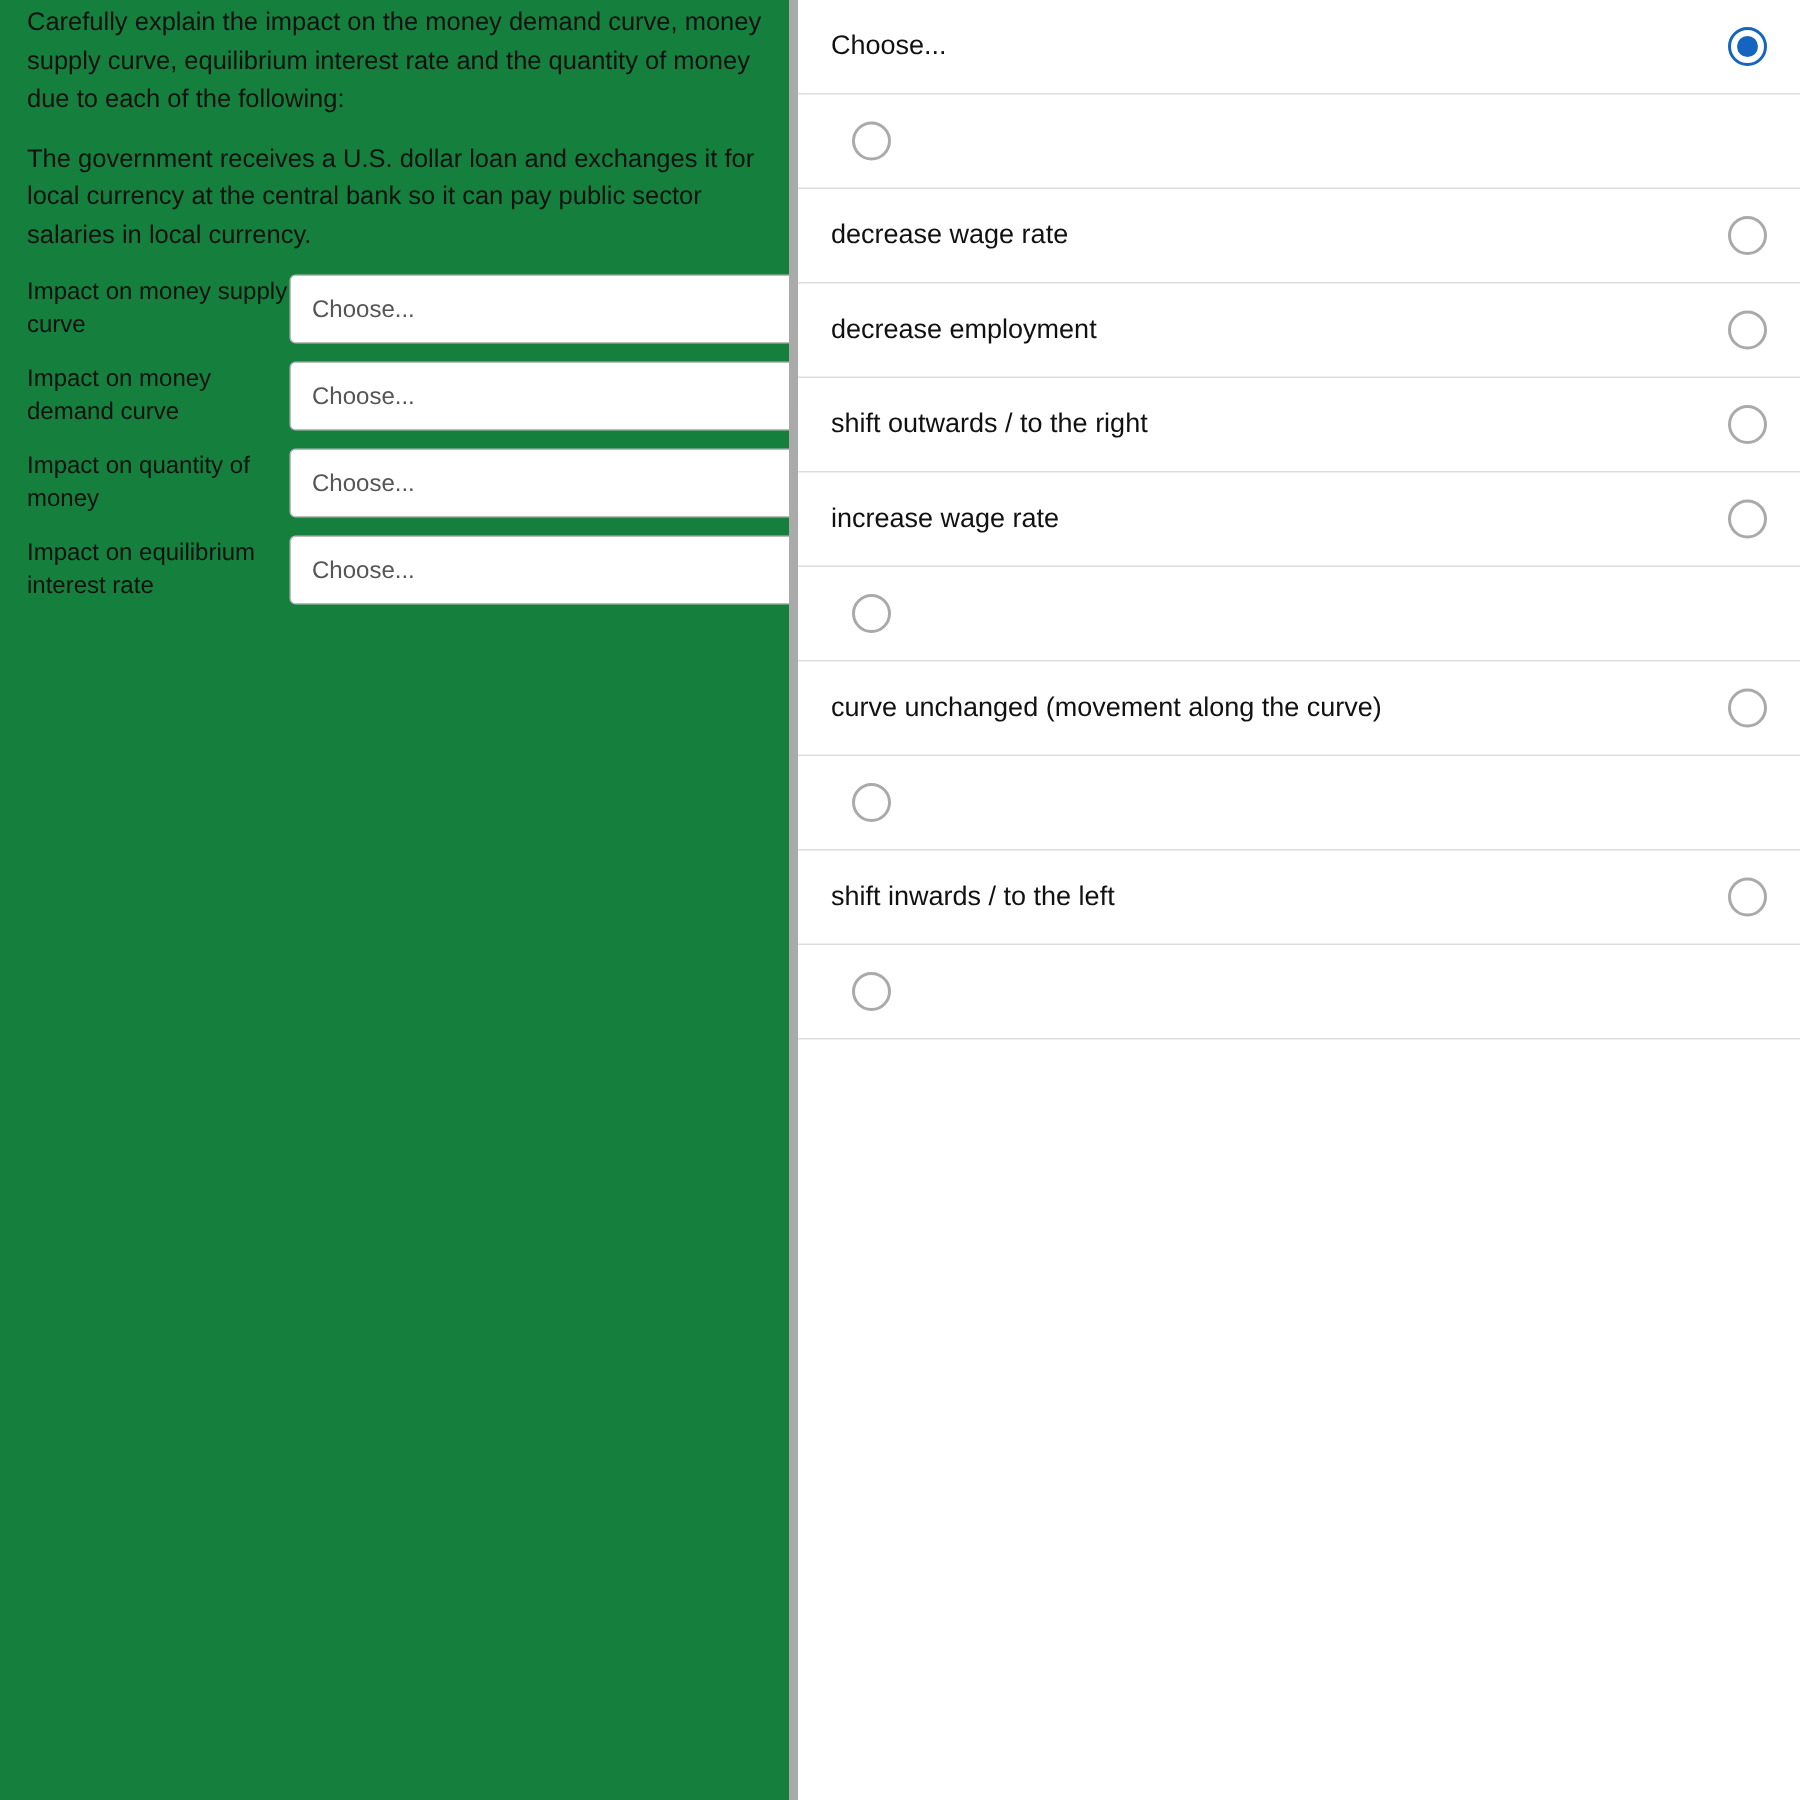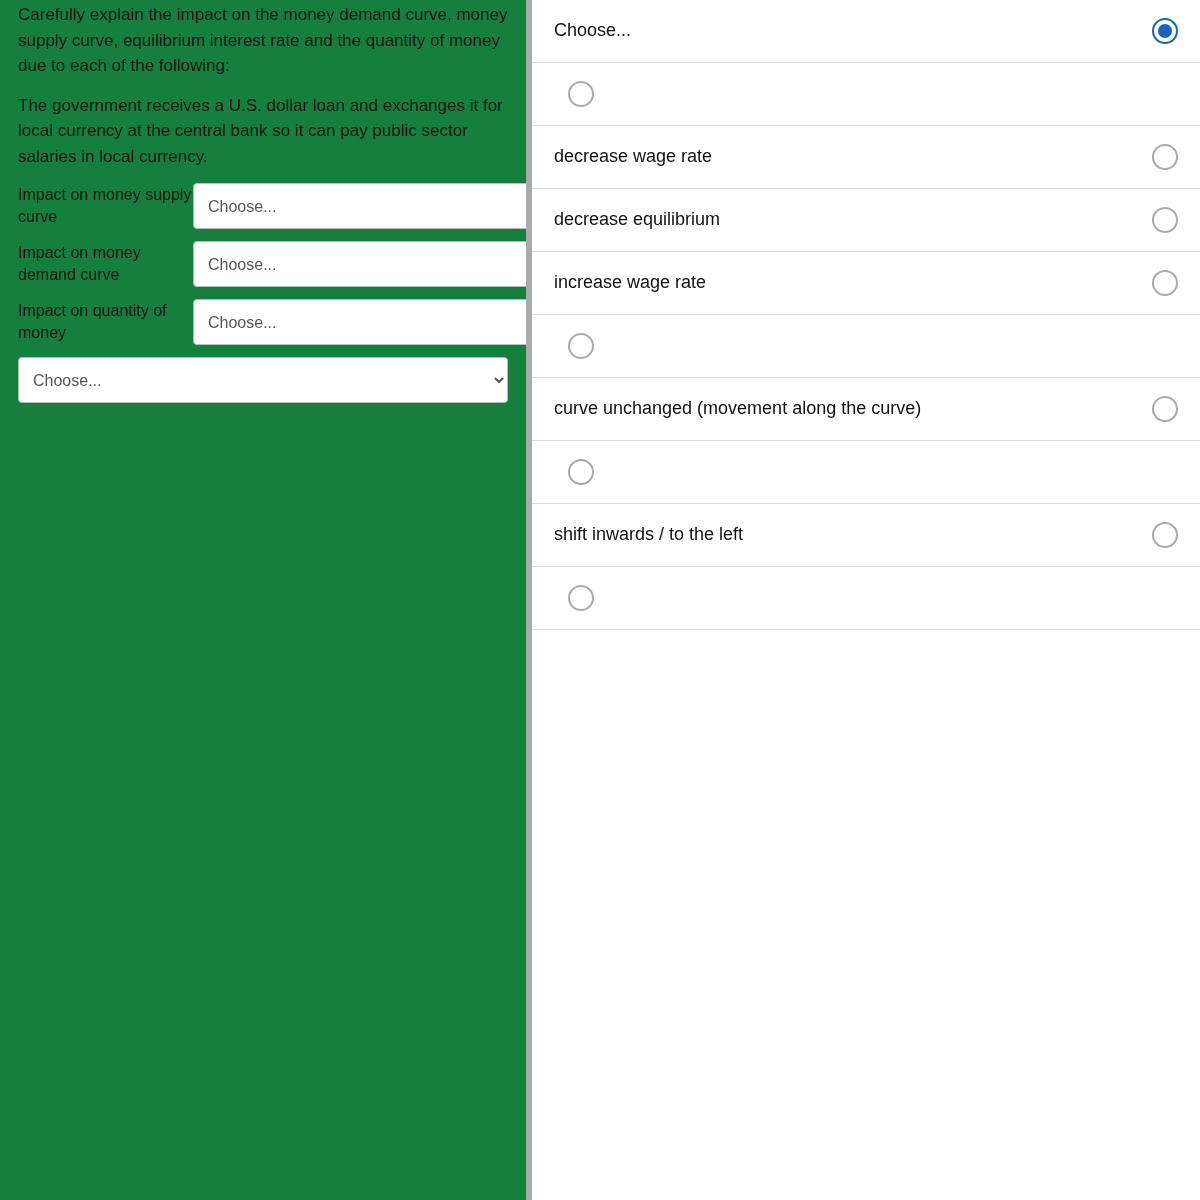--- a/index.html
+++ b/index.html
@@ -171,20 +171,21 @@
       <option>change in quantity is uncertain</option>
       <option>change in wage rate is uncertain</option>
       <option>curve unchanged (movement along the curve)</option>
       <option>employment unchanged</option>
       <option>shift inwards / to the left</option>
       <option>wage rate unchanged</option>
     </select>
   </div>
 
   <div class="impact-row">
+    <div class="impact-label">Impact on equilibrium interest rate</div>
     <select class="impact-select">
       <option>Choose...</option>
       <option>increase employment</option>
       <option>decrease wage rate</option>
       <option>decrease employment</option>
       <option>shift outwards / to the right</option>
       <option>increase wage rate</option>
       <option>change in quantity is uncertain</option>
       <option>change in wage rate is uncertain</option>
       <option>curve unchanged (movement along the curve)</option>
@@ -203,21 +204,25 @@
       <div class="radio-circle selected"></div>
     </div>
     <div class="radio-option">
       <div class="radio-circle"></div>
     </div>
     <div class="radio-option">
       <span class="radio-label">decrease wage rate</span>
       <div class="radio-circle"></div>
     </div>
     <div class="radio-option">
-      <span class="radio-label">decrease equilibrium</span>
+      <span class="radio-label">decrease employment</span>
+      <div class="radio-circle"></div>
+    </div>
+    <div class="radio-option">
+      <span class="radio-label">shift outwards / to the right</span>
       <div class="radio-circle"></div>
     </div>
     <div class="radio-option">
       <span class="radio-label">increase wage rate</span>
       <div class="radio-circle"></div>
     </div>
     <div class="radio-option">
       <div class="radio-circle"></div>
     </div>
     <div class="radio-option">

